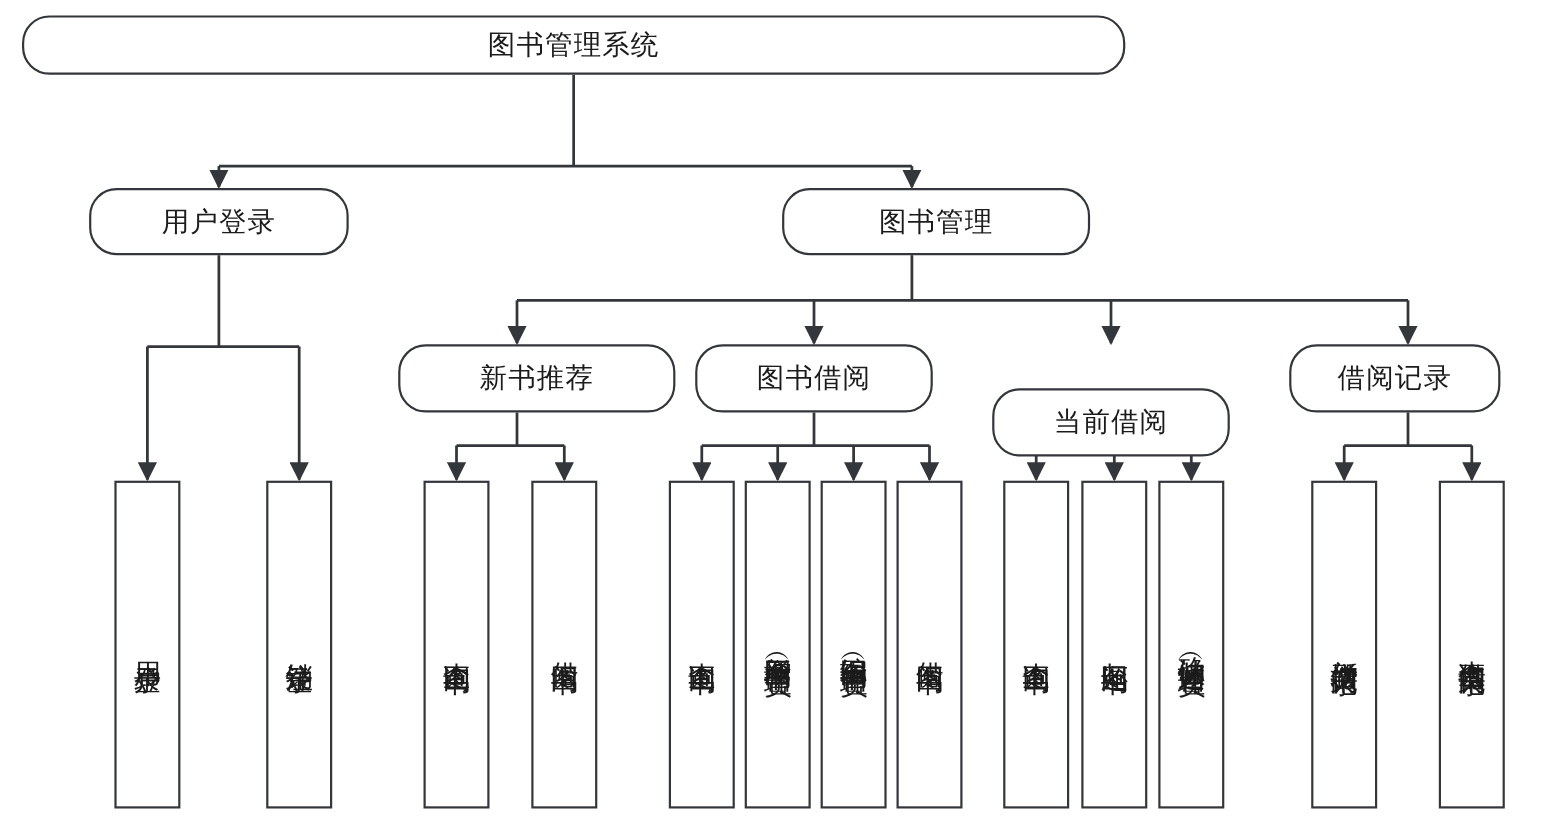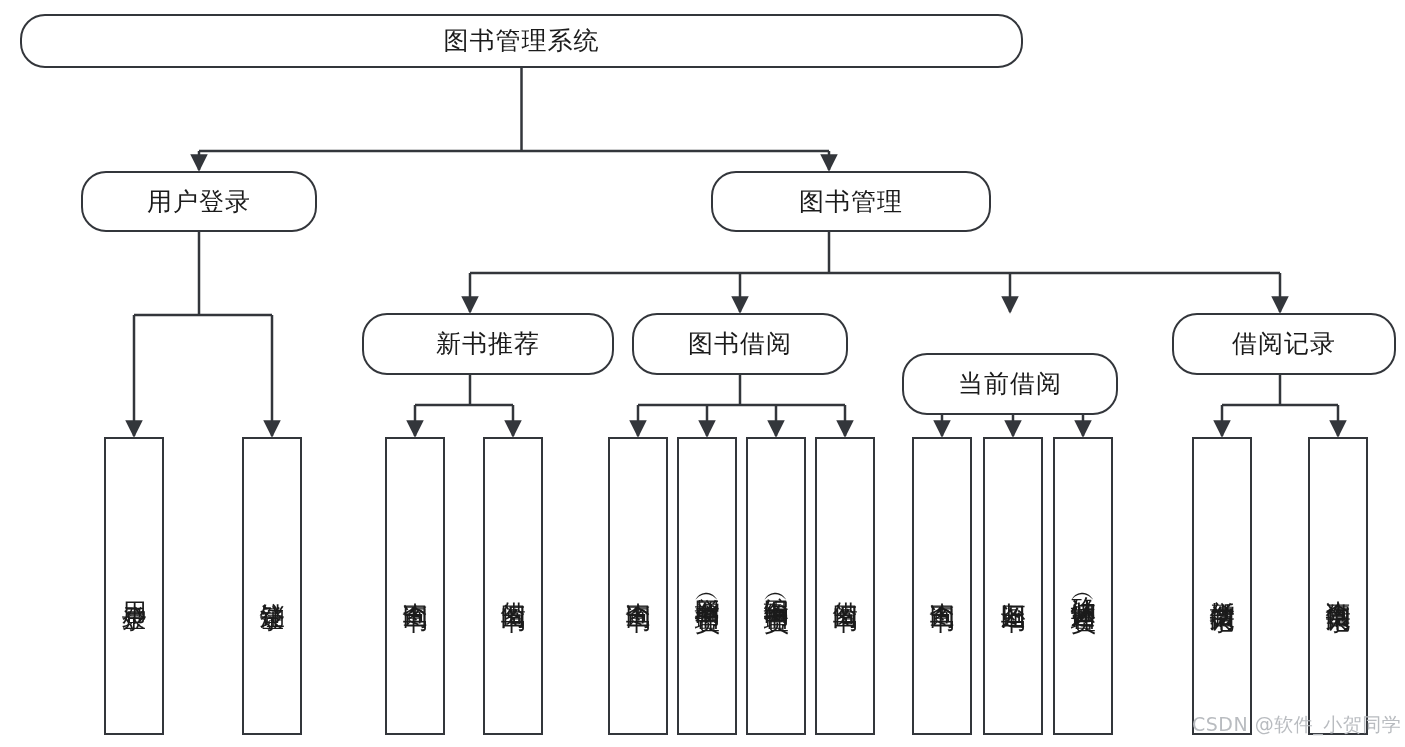--- a/index.html
+++ b/index.html
@@ -78,21 +78,21 @@
       </div>
       <div class="node h" style="left: 362px; top: 313px; width: 252px; height: 62px; border-color: rgb(51, 54, 59); background: rgb(255, 255, 255); color: rgb(27, 27, 27);">
         <span class="htxt">新书推荐</span>
       </div>
       <div class="node h" style="left: 632px; top: 313px; width: 216px; height: 62px; border-color: rgb(51, 54, 59); background: rgb(255, 255, 255); color: rgb(27, 27, 27);">
         <span class="htxt">图书借阅</span>
       </div>
       <div class="node h" style="left: 902px; top: 313px; width: 216px; height: 62px; border-color: rgb(51, 54, 59); background: rgb(255, 255, 255); color: rgb(27, 27, 27); margin-top: 40px;">
         <span class="htxt">当前借阅</span>
       </div>
-      <div class="node h" style="left: 1172px; top: 313px; width: 224px; height: 62px; border-color: rgb(51, 54, 59); background: rgb(255, 255, 255); color: rgb(27, 27, 27);">
+      <div class="node h" style="left: 1172px; top: 313px; width: 192px; height: 62px; border-color: rgb(51, 54, 59); background: rgb(255, 255, 255); color: rgb(27, 27, 27);">
         <span class="htxt">借阅记录</span>
       </div>
       <div class="node leaf" style="left: 104px; top: 437px; width: 60px; height: 298px; border-color: rgb(51, 54, 59); background: rgb(255, 255, 255); color: rgb(27, 27, 27);">
         <span class="vtxt">用户登录</span>
       </div>
       <div class="node leaf" style="left: 242px; top: 437px; width: 60px; height: 298px; border-color: rgb(51, 54, 59); background: rgb(255, 255, 255); color: rgb(27, 27, 27);">
         <span class="vtxt">注销登录</span>
       </div>
       <div class="node leaf" style="left: 385px; top: 437px; width: 60px; height: 298px; border-color: rgb(51, 54, 59); background: rgb(255, 255, 255); color: rgb(27, 27, 27);">
         <span class="vtxt">查询图书</span>
@@ -121,14 +121,13 @@
       <div class="node leaf" style="left: 1053px; top: 437px; width: 60px; height: 298px; border-color: rgb(51, 54, 59); background: rgb(255, 255, 255); color: rgb(27, 27, 27);">
         <span class="vtxt">确认归还（管理员）</span>
       </div>
       <div class="node leaf" style="left: 1192px; top: 437px; width: 60px; height: 298px; border-color: rgb(51, 54, 59); background: rgb(255, 255, 255); color: rgb(27, 27, 27);">
         <span class="vtxt">新增借阅记录</span>
       </div>
       <div class="node leaf" style="left: 1308px; top: 437px; width: 60px; height: 298px; border-color: rgb(51, 54, 59); background: rgb(255, 255, 255); color: rgb(27, 27, 27);">
         <span class="vtxt">查询借阅记录</span>
       </div>
     </div>
-  <div id="watermark">CSDN @软件_小贺同学</div>
 </div>
 
 </body></html>

